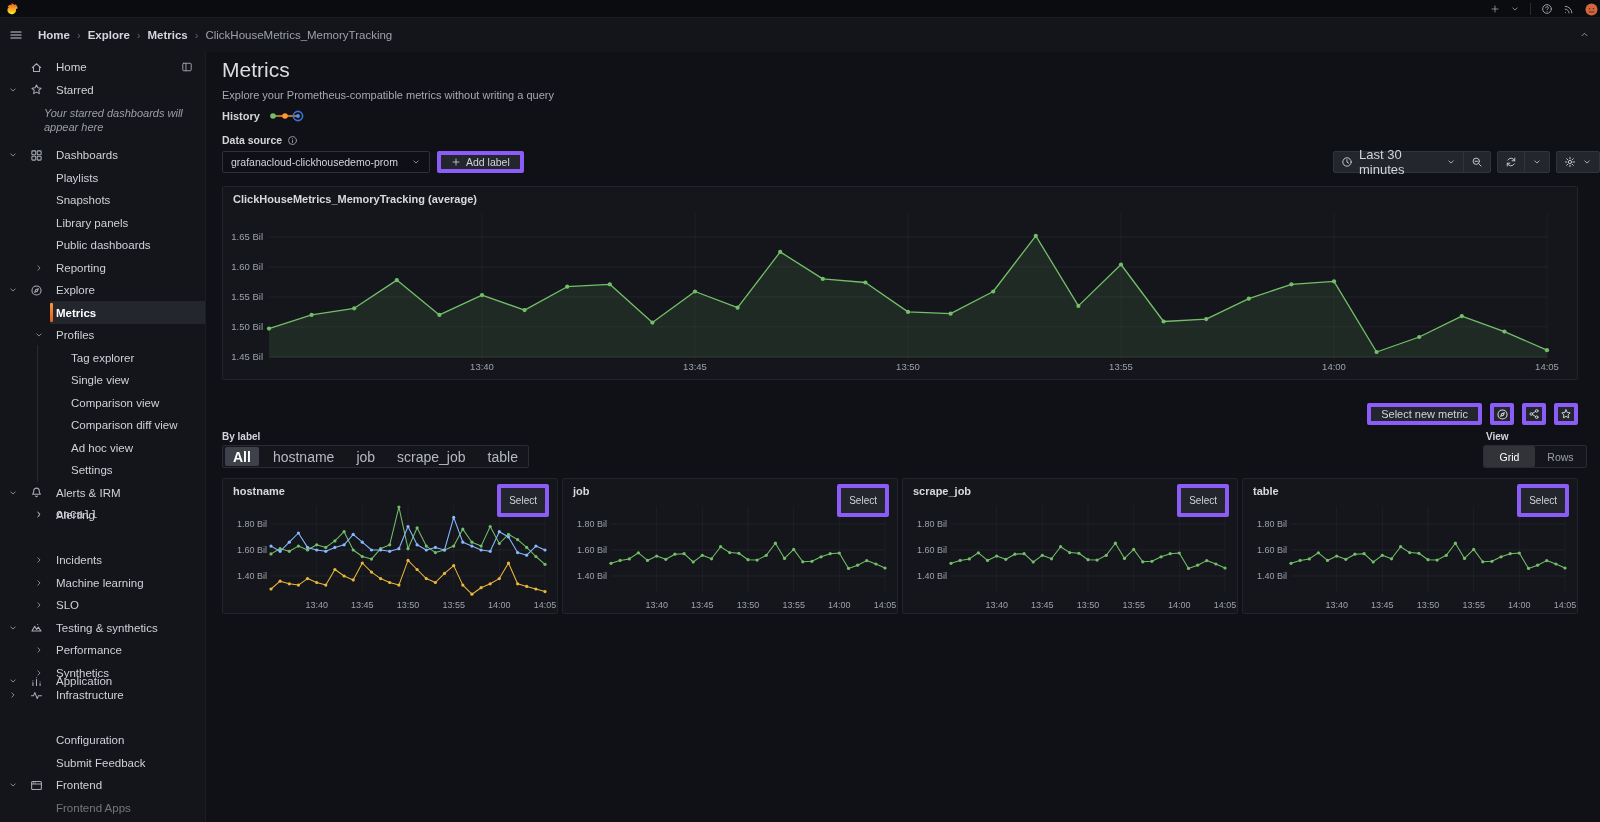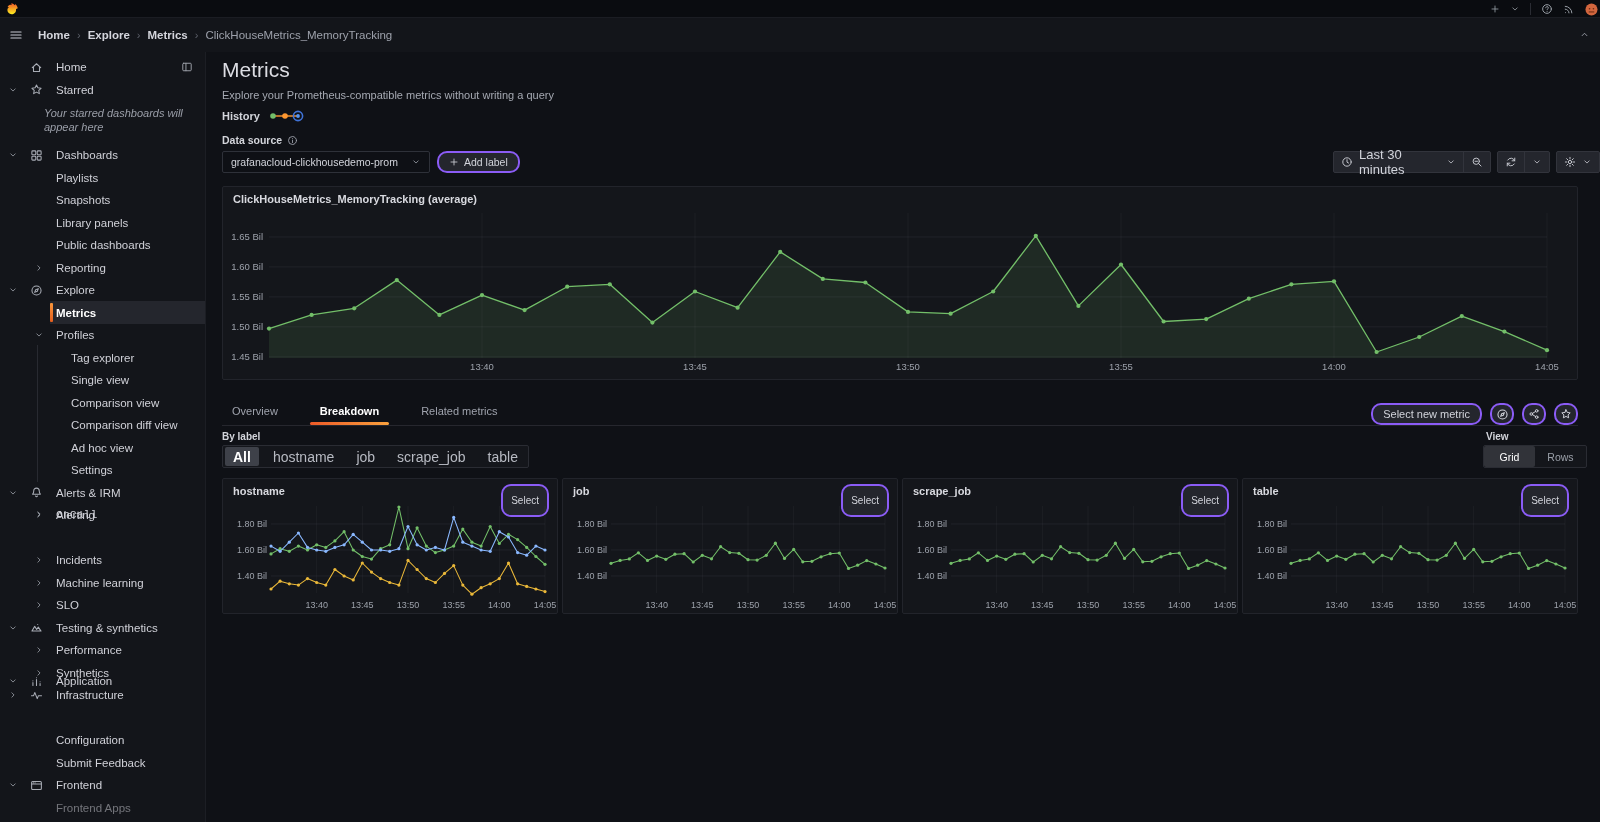--- a/index.html
+++ b/index.html
@@ -41,21 +41,21 @@
 .main{position:absolute;top:52px;left:206px;width:1394px;bottom:0;background:#0f1116}
 .pg-title{position:absolute;left:16px;top:6px;font-size:21px;font-weight:500;color:#dcdde3}
 .pg-sub{position:absolute;left:16px;top:37px;font-size:11px;color:#a5a9b2}
 .hist{position:absolute;left:16px;top:57px;display:flex;align-items:center;gap:8px}
 .hist .lbl{font-size:11px;font-weight:700;color:#d3d5db}
 .ds-lbl{position:absolute;left:16px;top:82px;display:flex;align-items:center;gap:5px;font-size:10.5px;font-weight:700;color:#d3d5db}
 .ds-lbl .icn{color:#9da1ab}
 .dropdown{position:absolute;left:16px;top:99px;width:208px;height:22px;background:#0e1015;border:1px solid #2e3139;border-radius:2px;display:flex;align-items:center;padding:0 8px;font-size:10.5px;color:#d2d4db;gap:6px}
 .dropdown .dd-txt{flex:1;white-space:nowrap}
 .dropdown .icn{color:#9da1ab}
-.btn{display:inline-flex;align-items:center;justify-content:center;background:#24262d;border:2px solid #8b5cf6;border-radius:10px;color:#d2d4db;font-size:10.5px;gap:5px}
+.btn{display:inline-flex;align-items:center;justify-content:center;background:#24262d;border:4px solid #8b5cf6;border-radius:2px;color:#d2d4db;font-size:10.5px;gap:5px}
 .addlabel{position:absolute;left:231px;top:99px;height:22px;padding:0 10px;font-weight:500}
 .timebar{position:absolute;top:99px;left:1127px;display:flex;gap:6px;height:22px}
 .tgroup{display:flex;align-items:stretch;background:#24262d;border:1px solid #32343c;border-radius:2px;color:#d2d4db}
 .tseg{display:flex;align-items:center;padding:0 7px;gap:6px;font-size:13px;font-weight:500}
 .tseg+.tseg{border-left:1px solid #32343c}
 .tseg .icn{color:#c6c8d0}
 
 .panel{position:absolute;background:#14161b;border:1px solid #22242b;border-radius:2px}
 .panel-main{left:16px;top:134px;width:1356px;height:194px}
 .ptitle{position:absolute;left:10px;top:6px;font-size:11px;font-weight:600;color:#d8d9df;white-space:nowrap}
@@ -556,27 +556,20 @@
           <circle cx="1068.4" cy="97.3" r="2.1" fill="#73bf69"></circle>
           <circle cx="1111.0" cy="94.3" r="2.1" fill="#73bf69"></circle>
           <circle cx="1153.6" cy="165.0" r="2.1" fill="#73bf69"></circle>
           <circle cx="1196.2" cy="150.0" r="2.1" fill="#73bf69"></circle>
           <circle cx="1238.8" cy="129.1" r="2.1" fill="#73bf69"></circle>
           <circle cx="1281.4" cy="144.6" r="2.1" fill="#73bf69"></circle>
           <circle cx="1324.0" cy="163.2" r="2.1" fill="#73bf69"></circle>
         </svg></div>
   </div>
 
-  <div class="tabsrow">
-    <div class="tabs" id="tabs">
-        <div class="tab">Overview</div>
-        <div class="tab active">Breakdown</div>
-        <div class="tab">Related metrics</div>
-      </div>
-  </div>
   <div class="tab-actions">
     <div class="btn newmetric">
         <span>Select new metric</span>
       </div>
     <div class="btn iconbtn">
         <span class="icn">
           <svg width="13" height="13" viewBox="0 0 16 16" fill="none" stroke="currentColor" stroke-width="1.3" stroke-linecap="round" stroke-linejoin="round">
             <circle cx="8" cy="8" r="5.6"></circle>
             <path d="M10.3 5.7 9 9l-3.3 1.3L7 7z"></path>
           </svg>

